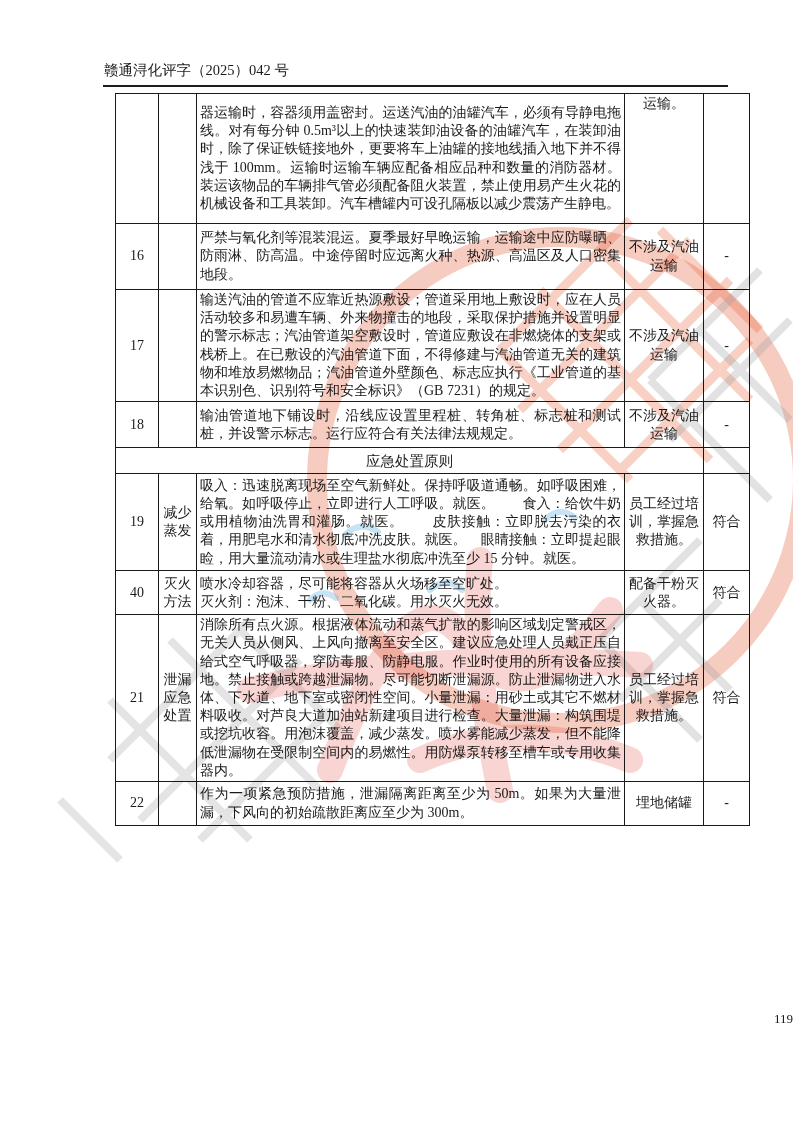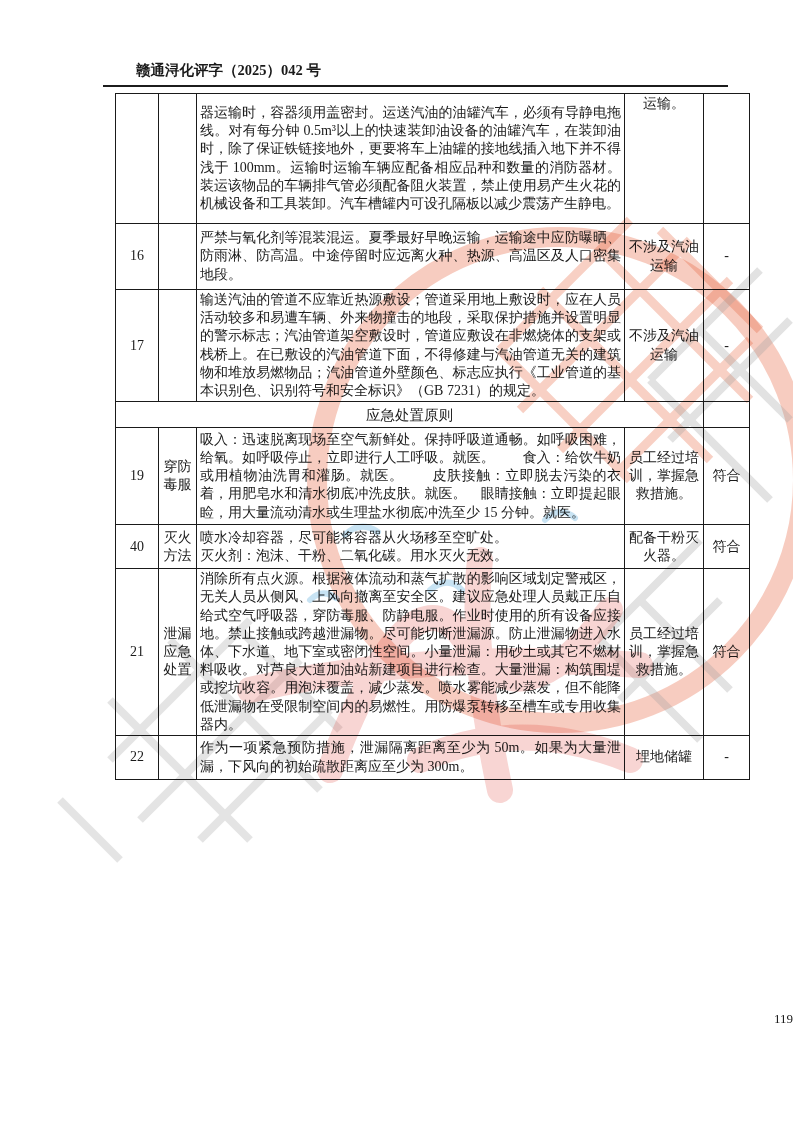--- a/index.html
+++ b/index.html
@@ -11,21 +11,21 @@
     color:#1a1a1a;
     overflow:hidden;
     margin:0 auto;
   }
   
   .hdr{
     position:absolute;left:104px;top:60px;width:624px;
     display:flex;justify-content:space-between;align-items:flex-end;
     font-size:14.5px;line-height:20px;
   }
-  .hdr .doc-no{font-weight:bold;margin-left:32px;}
+  .hdr .doc-no{font-weight:normal;}
   .hdr-rule{
     position:absolute;left:103px;top:85px;width:625px;height:2px;
     background:#1c1c1c;
   }
   
   table.main{
     position:absolute;left:115px;top:93px;width:625px;
     border-collapse:collapse;table-layout:fixed;
     font-size:14px;line-height:18.2px;
   }
@@ -91,27 +91,34 @@
         <td class="c-status">不涉及汽油运输</td>
         <td class="c-result">-</td>
       </tr>
       <tr class="rh2">
         <td class="c-no">17</td>
         <td class="c-cat"></td>
         <td class="c-content">输送汽油的管道不应靠近热源敷设；管道采用地上敷设时，应在人员活动较多和易遭车辆、外来物撞击的地段，采取保护措施并设置明显的警示标志；汽油管道架空敷设时，管道应敷设在非燃烧体的支架或栈桥上。在已敷设的汽油管道下面，不得修建与汽油管道无关的建筑物和堆放易燃物品；汽油管道外壁颜色、标志应执行《工业管道的基本识别色、识别符号和安全标识》（GB 7231）的规定。</td>
         <td class="c-status">不涉及汽油运输</td>
         <td class="c-result">-</td>
       </tr>
+      <tr class="rh3">
+        <td class="c-no">18</td>
+        <td class="c-cat"></td>
+        <td class="c-content">输油管道地下铺设时，沿线应设置里程桩、转角桩、标志桩和测试桩，并设警示标志。运行应符合有关法律法规规定。</td>
+        <td class="c-status">不涉及汽油运输</td>
+        <td class="c-result">-</td>
+      </tr>
       <tr class="rh4">
         <td class="c-section" colspan="4">应急处置原则</td>
         <td class="c-result"></td>
       </tr>
       <tr class="rh5">
         <td class="c-no">19</td>
-        <td class="c-cat">穿防毒服</td>
+        <td class="c-cat">减少蒸发</td>
         <td class="c-content">吸入：迅速脱离现场至空气新鲜处。保持呼吸道通畅。如呼吸困难，给氧。如呼吸停止，立即进行人工呼吸。就医。　　食入：给饮牛奶或用植物油洗胃和灌肠。就医。　　皮肤接触：立即脱去污染的衣着，用肥皂水和清水彻底冲洗皮肤。就医。　眼睛接触：立即提起眼睑，用大量流动清水或生理盐水彻底冲洗至少 15 分钟。就医。</td>
         <td class="c-status">员工经过培训，掌握急救措施。</td>
         <td class="c-result">符合</td>
       </tr>
       <tr class="rh6">
         <td class="c-no">40</td>
         <td class="c-cat">灭火方法</td>
         <td class="c-content">喷水冷却容器，尽可能将容器从火场移至空旷处。
 灭火剂：泡沫、干粉、二氧化碳。用水灭火无效。</td>
         <td class="c-status">配备干粉灭火器。</td>

